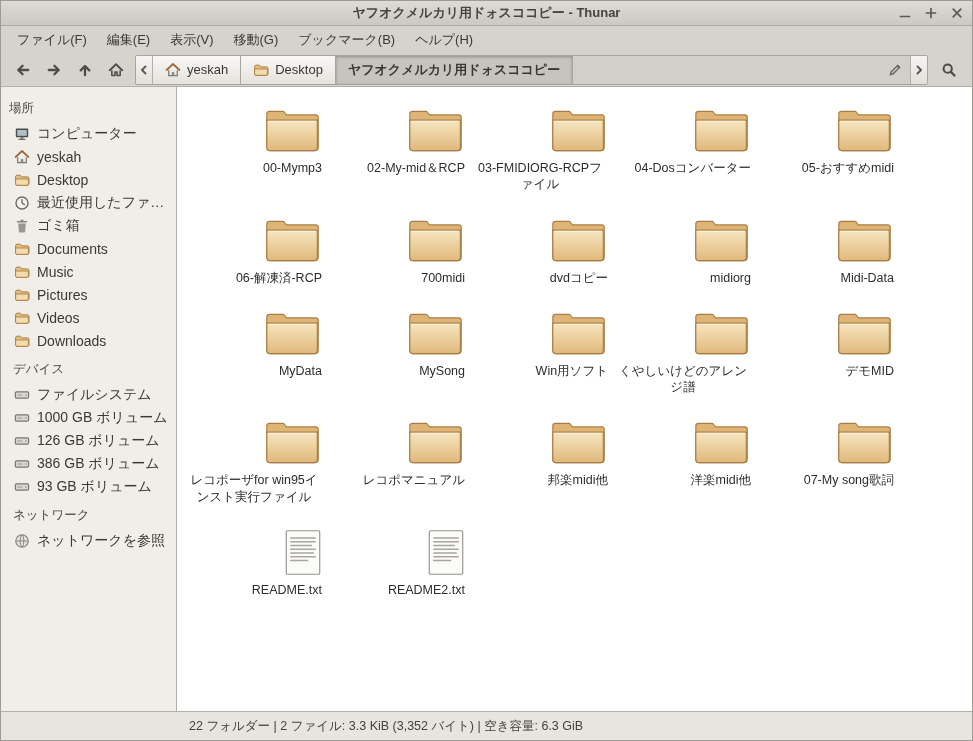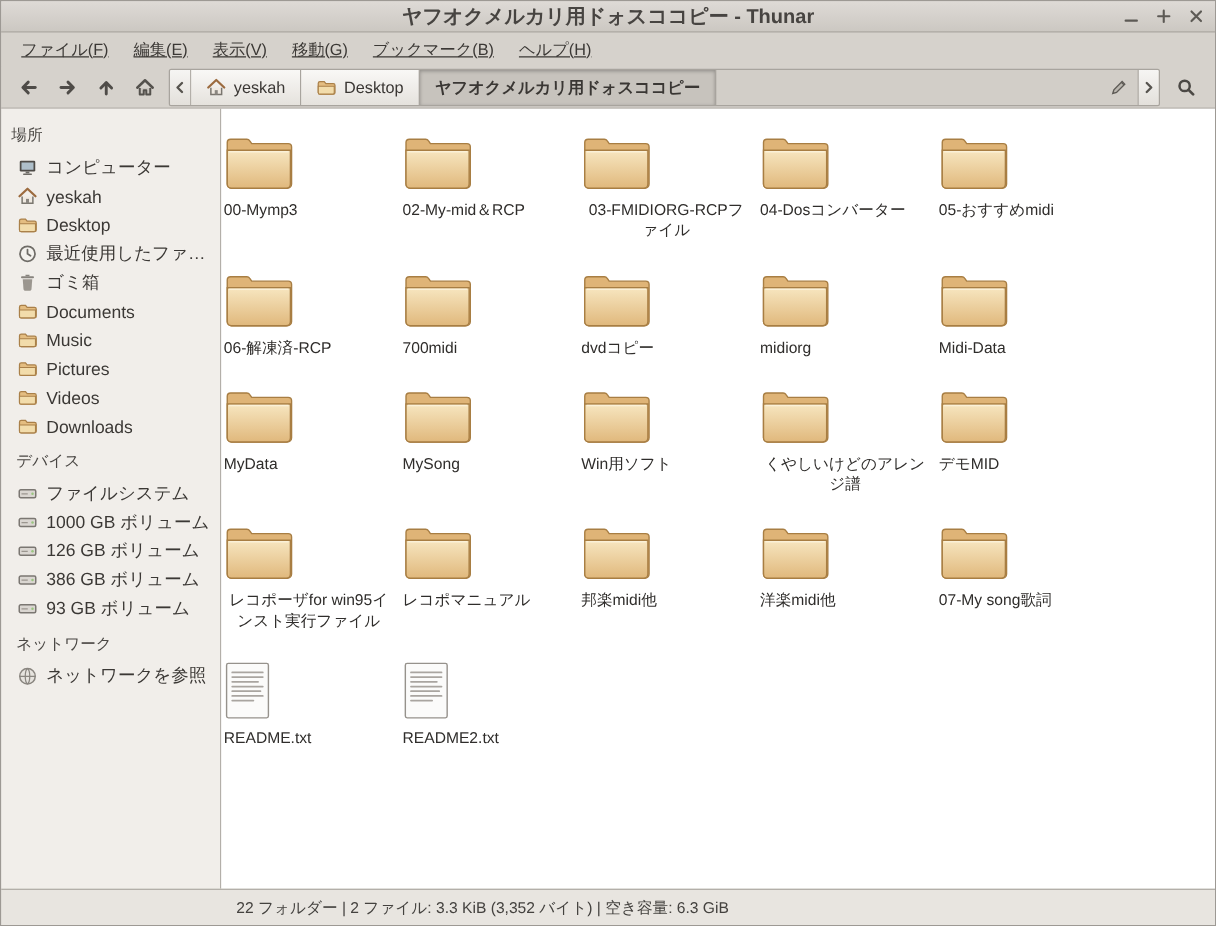--- a/index.html
+++ b/index.html
@@ -2,27 +2,27 @@
 <html><head>
 <meta charset="utf-8">
 <style>
   * { margin:0; padding:0; box-sizing:border-box; }
   html,body { width:973px; height:741px; }
   body { font-family:"Liberation Sans","DejaVu Sans",sans-serif; background:#b0aca6; user-select:none; }
   .window { width:973px; height:741px; display:flex; flex-direction:column; background:#d6d2cc; border:1px solid #9d9994; }
 
   
   .titlebar { height:25px; flex:0 0 25px; background:linear-gradient(#dedad6,#ccc8c2); border-bottom:1px solid #aaa6a0; position:relative; display:flex; align-items:center; justify-content:center; }
-  .title { font-size:16px; font-weight:bold; color:#474441; }
+  .title { font-size:13px; font-weight:bold; color:#474441; }
   .win-controls { position:absolute; right:6px; top:0; height:100%; display:flex; align-items:center; gap:8px; }
   .win-btn { width:18px; height:18px; border:none; background:transparent; display:flex; align-items:center; justify-content:center; cursor:default; }
 
   
   .menubar { height:27px; flex:0 0 27px; display:flex; align-items:center; padding-left:6px; background:#d6d2cc; }
-  .menu-item { padding:4px 10px; font-size:13px; color:#3b3835;text-decoration:underline; }
+  .menu-item { padding:4px 10px; font-size:13px; color:#3b3835; }
 
   
   .toolbar { height:34px; flex:0 0 34px; display:flex; align-items:center; padding:0 6px; background:#d6d2cc; border-bottom:1px solid #b3afa9; }
   .nav-buttons { display:flex; align-items:center; }
   .nav-btn { width:31px; height:30px; border:none; background:transparent; display:flex; align-items:center; justify-content:center; }
   .pathbar { flex:1; display:flex; align-items:stretch; height:30px; margin-left:4px; border:1px solid #a8a49e; border-radius:2px; background:#d2cec8; overflow:hidden; }
   .chev { width:17px; border:none; border-right:1px solid #b3afa9; background:linear-gradient(#f6f5f3,#e3e0db); display:flex; align-items:center; justify-content:center; padding:0; }
   .chev.right { border-right:none; border-left:1px solid #b3afa9; }
   .crumbs { display:flex; align-items:stretch; }
   .crumb { display:flex; align-items:center; gap:6px; padding:0 12px; font-size:13px; color:#3a3734; border:none; border-right:1px solid #a8a49e; background:linear-gradient(#f9f8f6,#e5e2dd); white-space:nowrap; }
@@ -34,21 +34,21 @@
   
   .content { flex:1; display:flex; min-height:0; }
   .sidebar { width:176px; flex:0 0 176px; background:#f1eeea; border-right:1px solid #b3afa9; padding-top:8px; overflow:hidden; }
   .side-header { font-size:12.5px; font-weight:normal; color:#4a4744; padding:5px 10px 5px 8px; }
   .side-header + .side-header, .side-item + .side-header { margin-top:4px;padding-left:12px; }
   .side-item { display:flex; align-items:center; gap:7px; height:23px; padding:0 6px 0 13px; font-size:14px; color:#3b3835; white-space:nowrap; }
   .side-label { overflow:hidden; text-overflow:ellipsis; }
 
   .main { flex:1; background:#ffffff; overflow:hidden; }
   .file-grid { display:grid; grid-template-columns:repeat(5,143px); align-content:start; justify-items:center; padding:18px 0 0 2px; row-gap:22px; }
-  .file-cell { width:143px; display:flex; flex-direction:column; align-items:flex-start; gap:6px; }
+  .file-cell { width:143px; display:flex; flex-direction:column; align-items:flex-end; gap:6px; }
   .icon-box { height:49px; display:flex; align-items:flex-end; justify-content:center; }
   .file-label { font-size:12.5px; color:#2f2d2b; text-align:center; max-width:136px; line-height:1.3; word-break:break-word; }
 
   
   .statusbar { height:29px; flex:0 0 29px; background:#e8e5e0; border-top:1px solid #b3afa9; display:flex; align-items:center; padding-left:188px; font-size:12.5px; color:#44423f;text-align:right; }
 
   
   .ic { display:inline-flex; width:16px; height:16px; flex:0 0 auto; }
   .ic svg { width:100%; height:100%; display:block; }
   .ic.big { width:58px; height:49px; }

